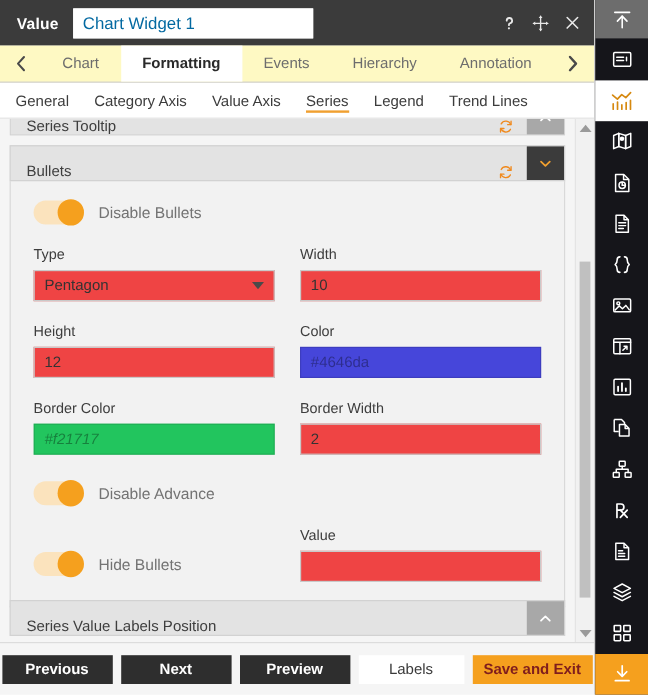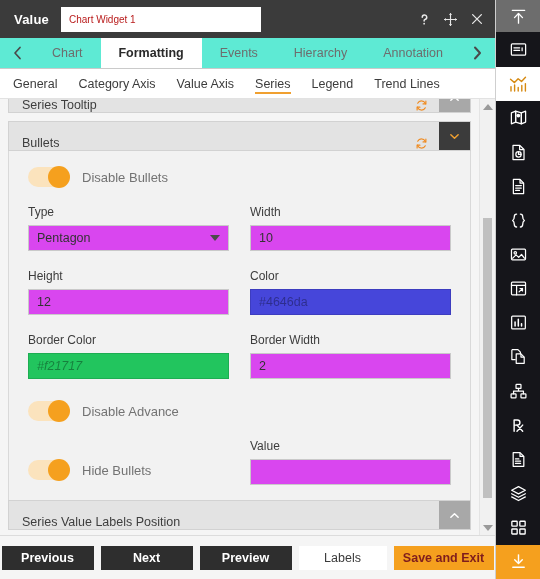--- a/index.html
+++ b/index.html
@@ -30,35 +30,35 @@
     gap: 12px;
   }
   .titlebar .lbl {
     color: #ffffff; font-size: 13px; font-weight: bold;
     letter-spacing: .2px;
   }
   .name-input {
     width: 200px; height: 25px;
     background: #ffffff; border: 1px solid #ffffff;
     font-family: "Liberation Sans", sans-serif;
-    font-size: 10px; color: #b91c1c; padding: 0 7px;
+    font-size: 14px; color: #0369a1; padding: 0 7px;
     outline: none;
   }
   .tb-icons { margin-left: auto; display: flex; align-items: center; gap: 9px; }
   .tb-icons .ic {
     color: #e8e8e8; font-size: 15px; line-height: 1;
     cursor: pointer; display: flex; align-items: center; justify-content: center;
     width: 17px; height: 17px;
   }
   .tb-icons .ic svg { display: block; }
 
   
   .tabrow {
     height: 31px; flex: 0 0 31px;
-    background: #5eead4;
+    background: #fef9c3;
     display: flex; align-items: stretch;
     border-bottom: 1px solid #cacaca;
   }
   .tab-arrow {
     width: 34px; display: flex; align-items: center; justify-content: center;
     color: #4a4a4a; cursor: pointer; font-size: 16px;
   }
   .tab-arrow svg { display: block; }
   .tab {
     flex: 1 1 auto;
@@ -152,21 +152,21 @@
   
   .fgrid {
     display: grid; grid-template-columns: 1fr 1fr; column-gap: 21px;
   }
   .field { margin-top: 18px; }
   .field label {
     display: block; font-size: 12px; color: #3d3d3d; margin-bottom: 6px;
   }
   .ctl {
     height: 26px; width: 100%;
-    background: #d946ef; border: 1px solid #c9c9c9;
+    background: #ef4444; border: 1px solid #c9c9c9;
     font-size: 12.5px; color: #333;
     padding: 0 8px; display: flex; align-items: center;
     font-family: "Liberation Sans", sans-serif;
     outline: none;
   }
   .ctl.select { justify-content: space-between; cursor: pointer; }
   .ctl.select .caret {
     width: 0; height: 0;
     border-left: 5px solid transparent; border-right: 5px solid transparent;
     border-top: 6px solid #4a4a4a;

